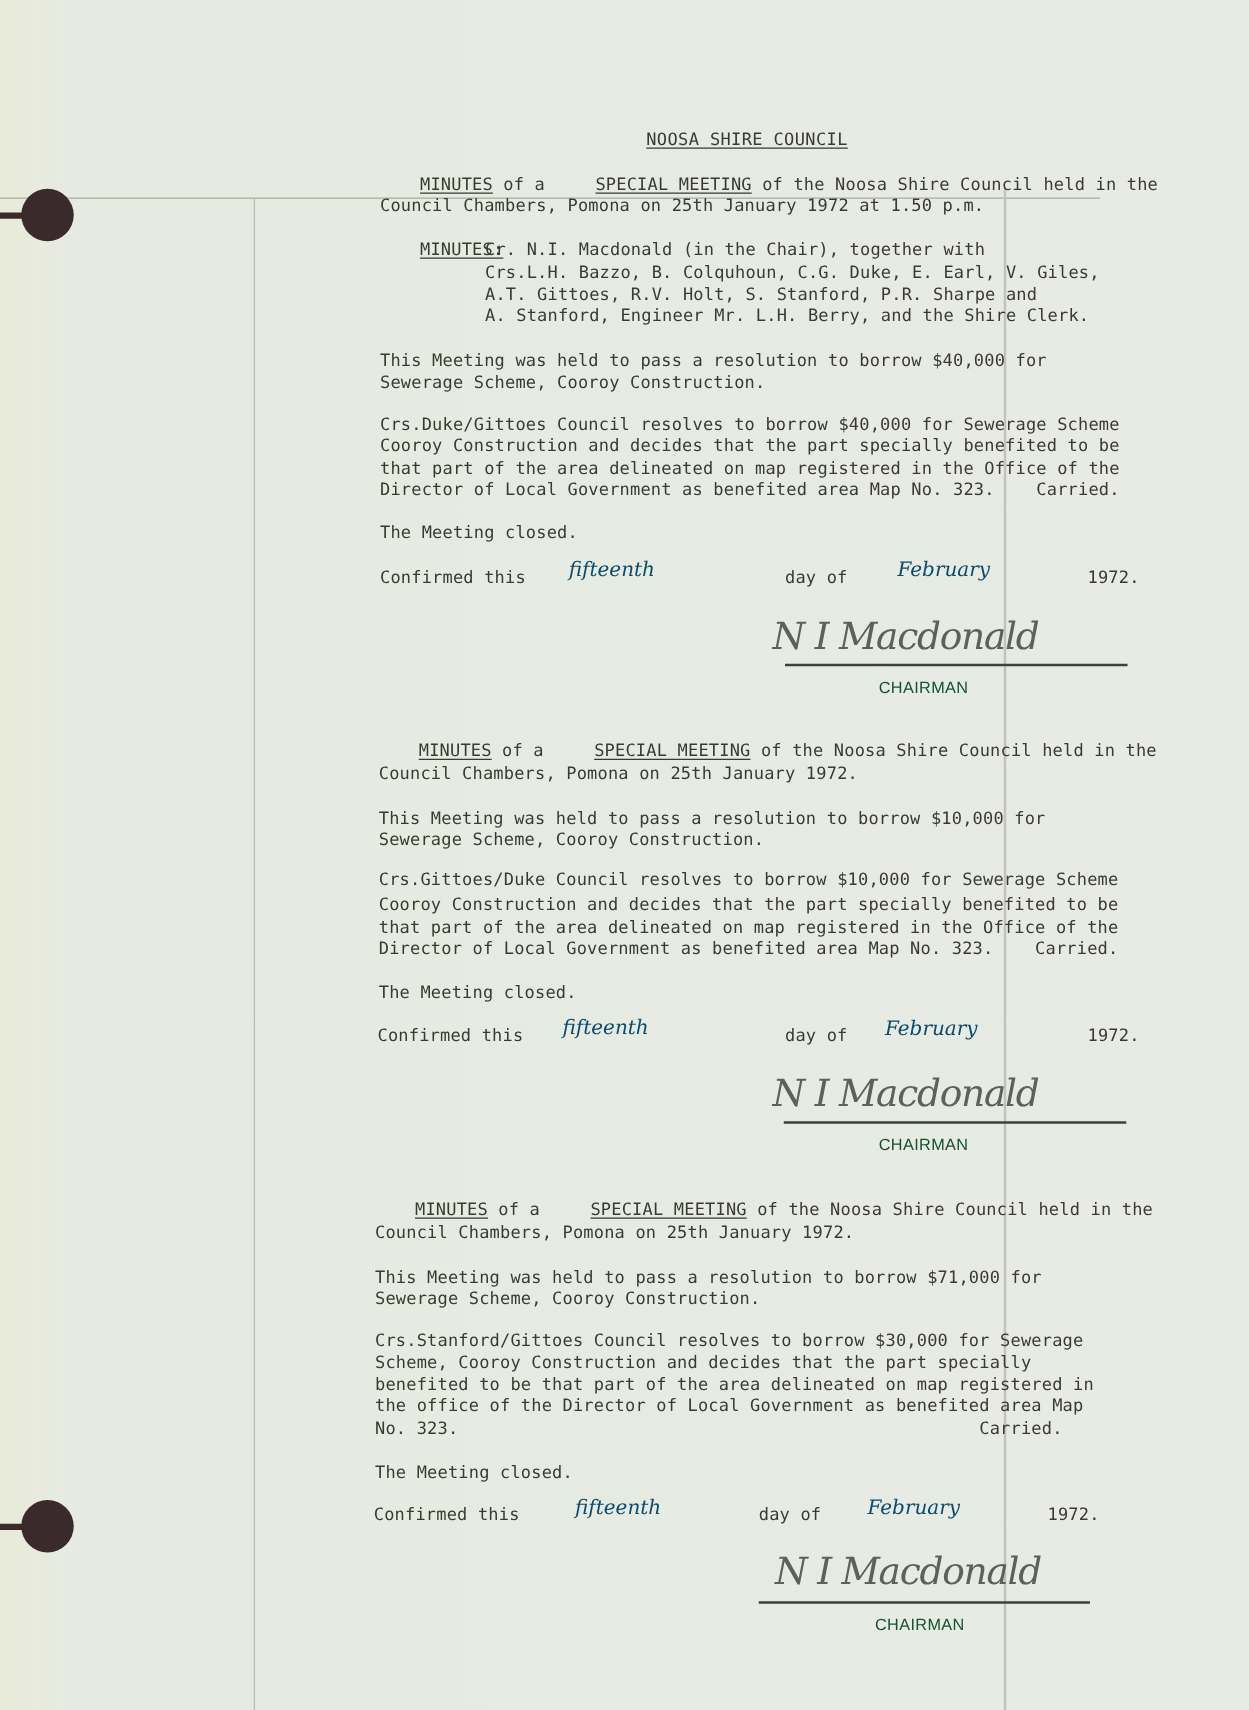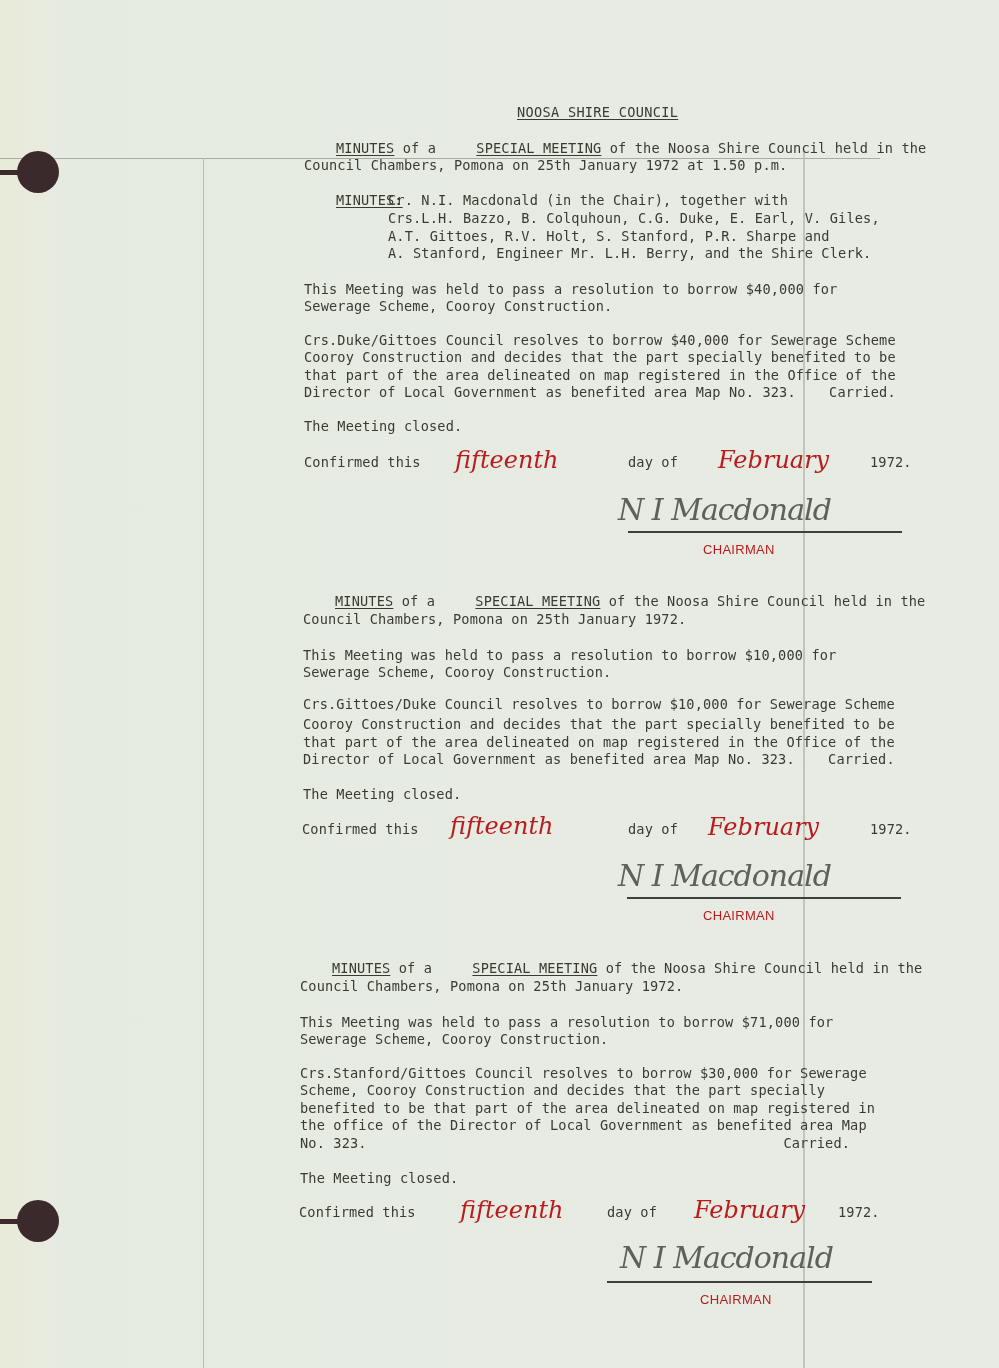--- a/index.html
+++ b/index.html
@@ -31,28 +31,28 @@
   }
   .hole::before {
     content: ""; position: absolute; left: -18px; top: 19px; width: 22px; height: 5px;
     background: #3a2a2c;
   }
   .text { position: absolute; font-size: 13.6px; line-height: 17.5px; white-space: pre; letter-spacing: 0.15px; }
   .u { text-decoration: underline; text-underline-offset: 2px; margin-left: 32px; }
   .title { position: absolute; left: 485px; top: 104px; font-size: 13.6px; letter-spacing: 0.3px; }
   .hand {
     position: absolute; font-family: "DejaVu Serif", serif; font-style: italic;
-    color: #b91c1c; font-size: 24px;
+    color: #0c4a6e; font-size: 16px;
   }
   .sig {
     position: absolute; font-family: "DejaVu Serif", serif; font-style: italic;
     color: #5d6258; font-size: 30px; letter-spacing: -1px; text-align: right;
   }
   .sigline { position: absolute; height: 2px; background: #3d4238; }
-  .chair { position: absolute; font-family: "Liberation Sans", sans-serif; font-size: 13px; color: #b91c1c; letter-spacing: 0.3px; }
+  .chair { position: absolute; font-family: "Liberation Sans", sans-serif; font-size: 13px; color: #14532d; letter-spacing: 0.3px; }
   .present-label { position: absolute; }
 </style>
 </head>
 <body>
 
 <div class="page-bg"></div>
 <div class="rule-h"></div>
 <div class="rule-v-left"></div>
 <div class="rule-v-right"></div>
 <div class="hole" style="left:17px; top:151px;"></div>

